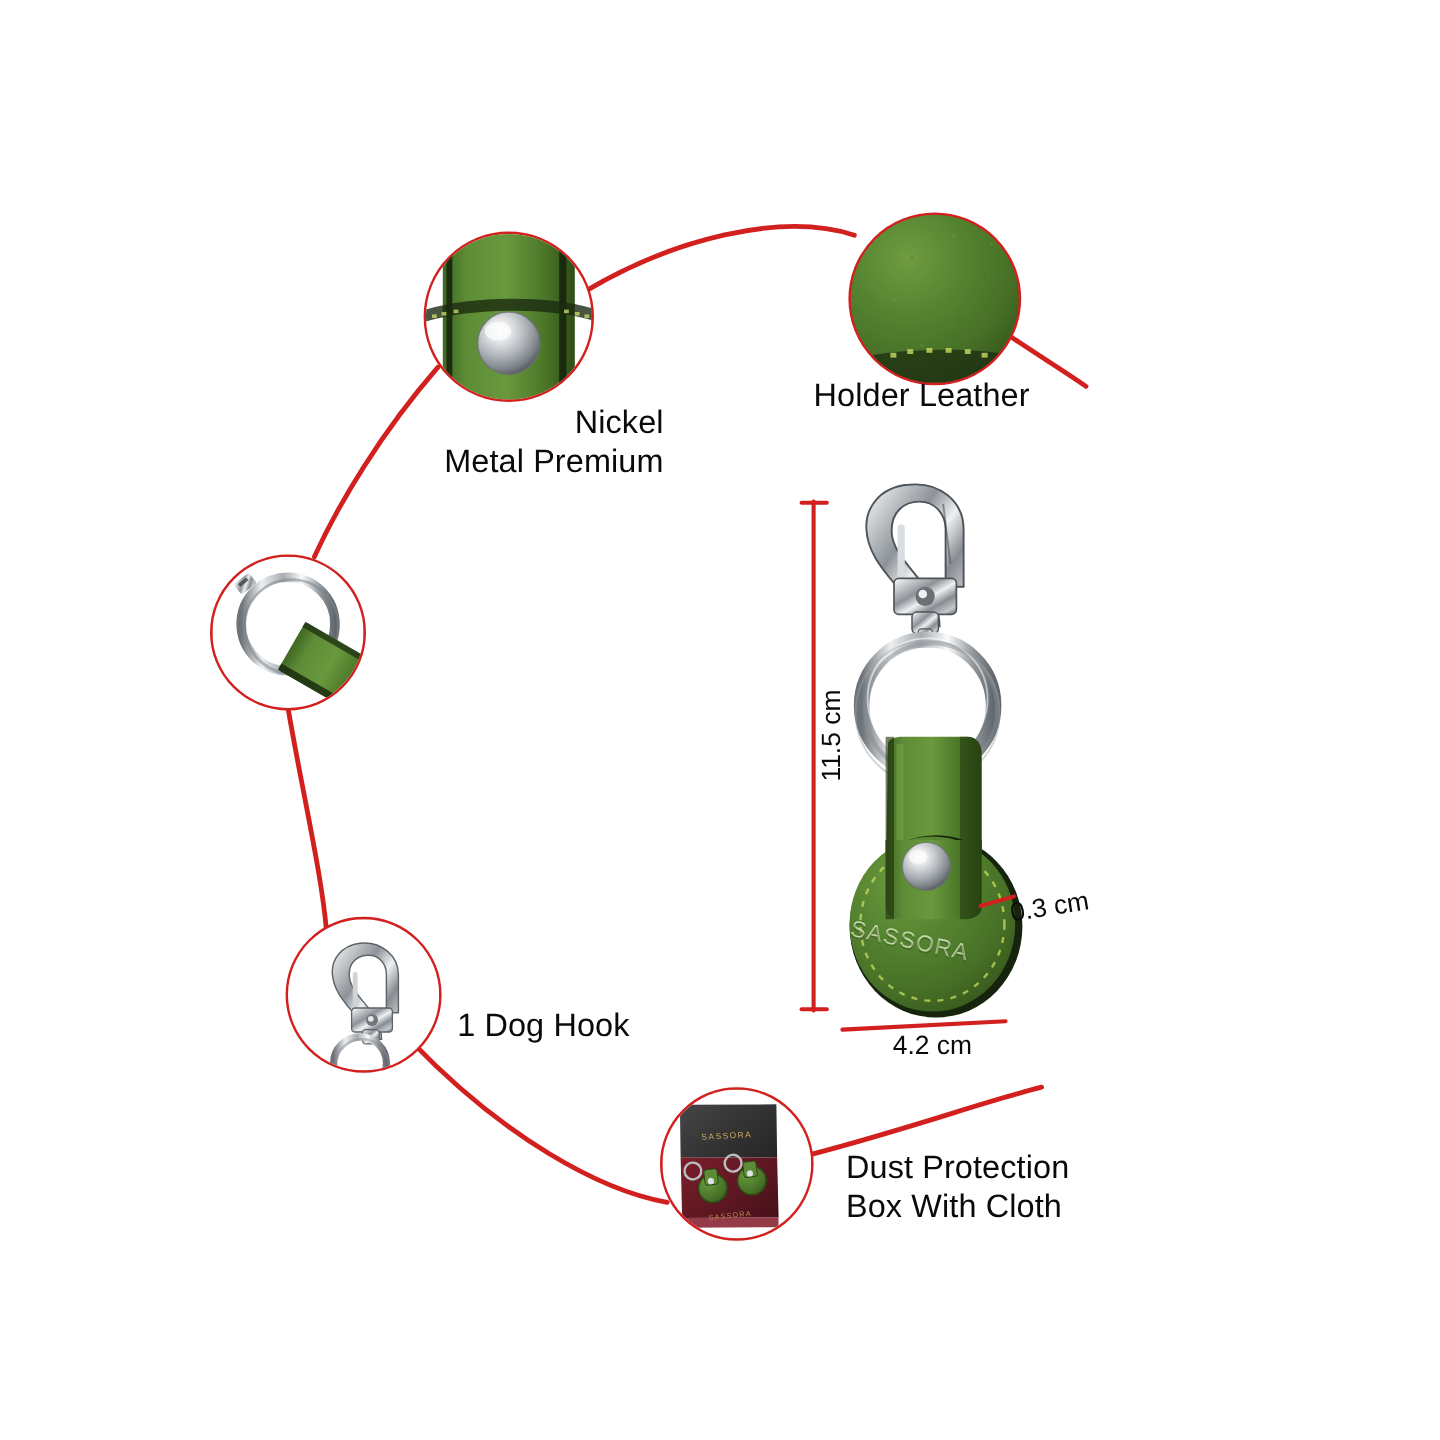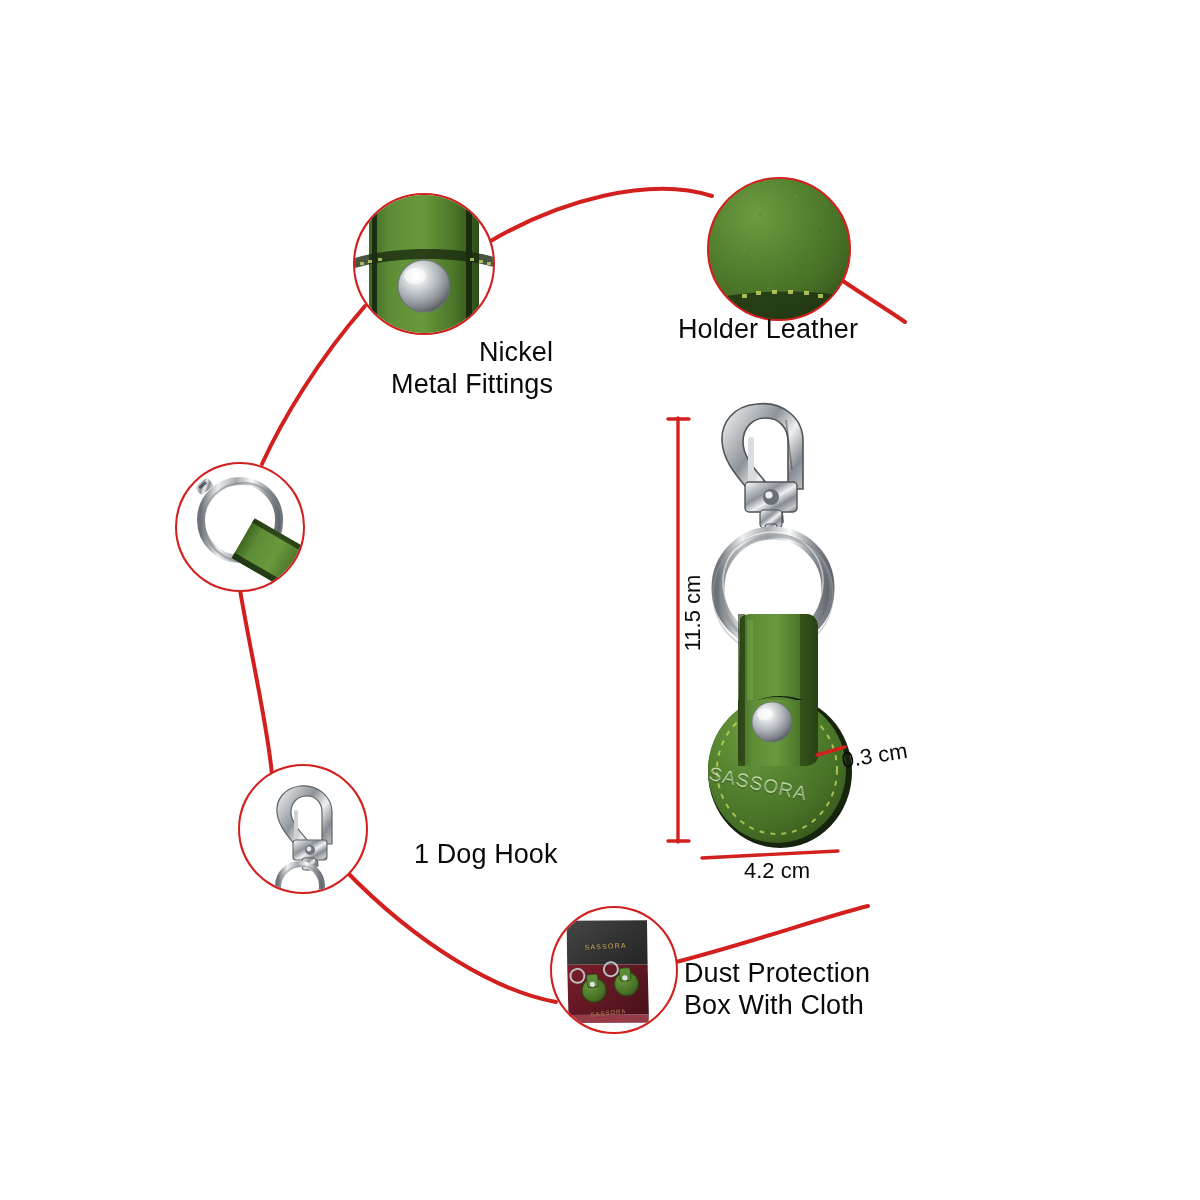--- a/index.html
+++ b/index.html
@@ -57,22 +57,22 @@
     transform-origin: 0 50%;
   }
   #dim-width-label {
     left: 744px;
     top: 858px;
   }
   
   #lbl-nickel   { left: 363px; top: 336px; width: 190px; }
   #lbl-leather  { left: 678px; top: 313px; }
   #lbl-ring     { left: 278px; top: 589px; width: 180px; }
-  #lbl-hook     { left: 381px; top: 838px; margin-left: 33px; }
-  #lbl-box      { left: 684px; top: 957px; width: 210px; }
+  #lbl-hook     { left: 381px; top: 838px; }
+  #lbl-box      { left: 705px; top: 957px; width: 210px; }
 </style>
 </head>
 <body>
 
 <div id="stage">
 
   <svg id="art" viewBox="0 0 1200 1200">
     <defs>
 
       <radialGradient id="gLeather" cx="34%" cy="26%" r="78%">
@@ -351,21 +351,21 @@
       <line x1="678" y1="418" x2="678" y2="842"></line>
       <line x1="668" y1="419" x2="689" y2="419" stroke-width="3.4"></line>
       <line x1="668" y1="841" x2="689" y2="841" stroke-width="3.4"></line>
 
       <line x1="702" y1="858" x2="838" y2="851"></line>
 
       <line x1="817" y1="755" x2="845" y2="747"></line>
     </g>
   </svg>
 
-  <div class="label center" id="lbl-nickel"><span>Nickel</span><br><span>Metal Fittings</span></div>
+  <div class="label center" id="lbl-nickel"><span>Nickel</span><br><span>Metal Premium</span></div>
 
   <div class="label" id="lbl-leather"><span>Holder Leather</span></div>
 
 
   <div class="label" id="lbl-hook"><span>1 Dog Hook</span></div>
 
   <div class="label" id="lbl-box"><span>Dust Protection</span><br><span>Box With Cloth</span></div>
 
   <div class="dim-label" id="dim-height-label">11.5 cm</div>
   <div class="dim-label" id="dim-thick-label">0.3 cm</div>

